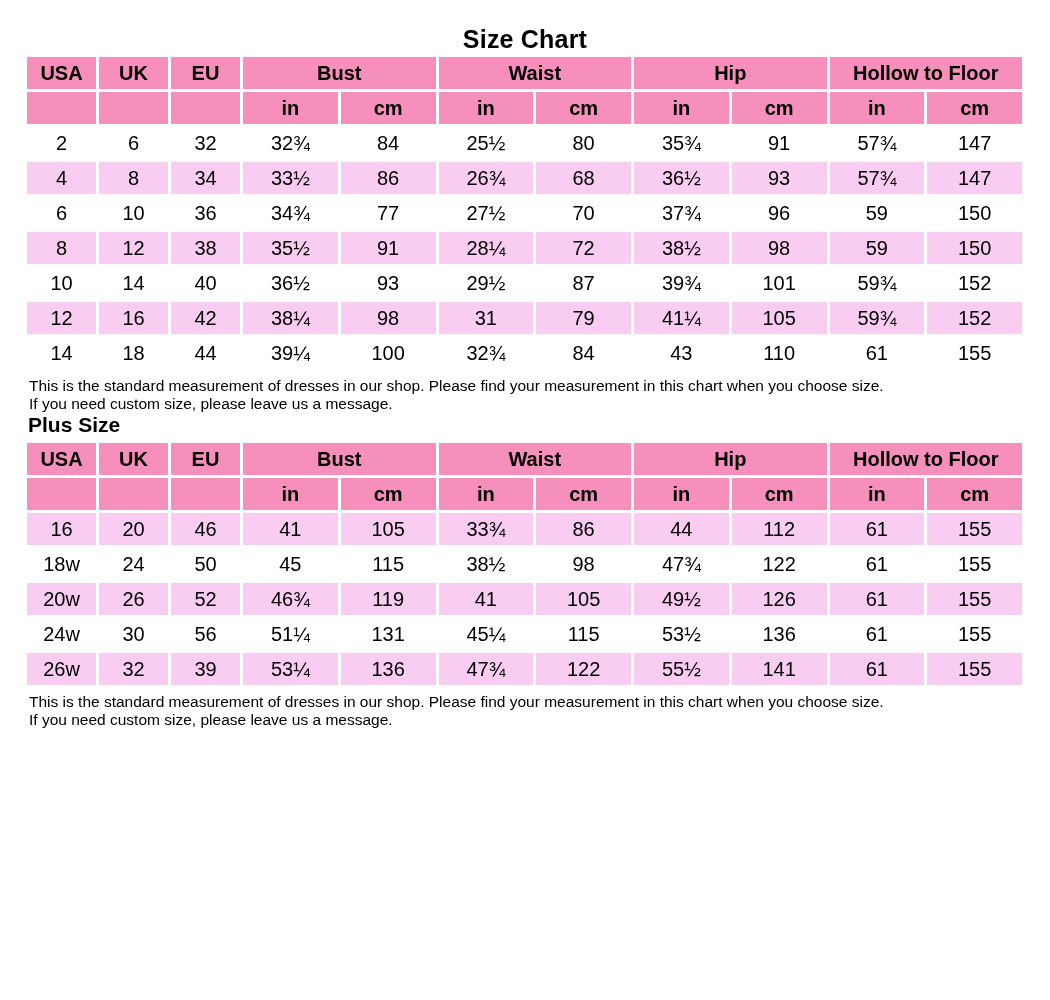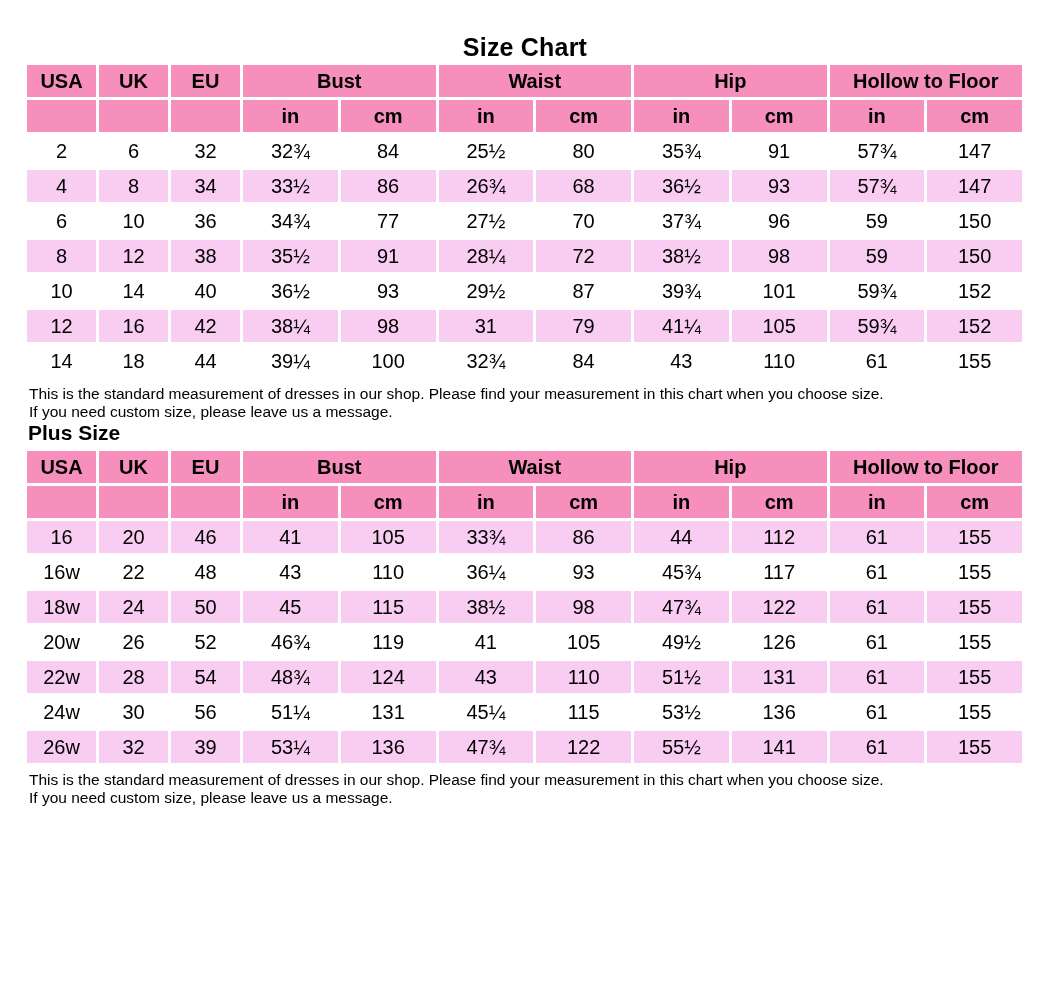--- a/index.html
+++ b/index.html
@@ -22,21 +22,21 @@
     overflow: hidden;
   }
   .page {
     padding: 0 27px;
   }
   h1.title {
     font-size: 25px;
     font-weight: 700;
     text-align: center;
     margin: 0;
-    padding-top: 33px;
+    padding-top: 25px;
     letter-spacing: 0.2px;
   }
   h2.section-heading {
     font-size: 21px;
     font-weight: 700;
     margin: 0 0 3px 1px;
     padding: 0;
   }
   .heading-regular { margin-top: 35px; }
   .heading-plus { margin-top: 27px; }
@@ -270,33 +270,20 @@
             <td>41</td>
             <td>105</td>
             <td>33¾</td>
             <td>86</td>
             <td>44</td>
             <td>112</td>
             <td>61</td>
             <td>155</td>
           </tr>
           <tr>
-            <td>16w</td>
-            <td>22</td>
-            <td>48</td>
-            <td>43</td>
-            <td>110</td>
-            <td>36¼</td>
-            <td>93</td>
-            <td>45¾</td>
-            <td>117</td>
-            <td>61</td>
-            <td>155</td>
-          </tr>
-          <tr>
             <td>18w</td>
             <td>24</td>
             <td>50</td>
             <td>45</td>
             <td>115</td>
             <td>38½</td>
             <td>98</td>
             <td>47¾</td>
             <td>122</td>
             <td>61</td>
@@ -309,33 +296,20 @@
             <td>46¾</td>
             <td>119</td>
             <td>41</td>
             <td>105</td>
             <td>49½</td>
             <td>126</td>
             <td>61</td>
             <td>155</td>
           </tr>
           <tr>
-            <td>22w</td>
-            <td>28</td>
-            <td>54</td>
-            <td>48¾</td>
-            <td>124</td>
-            <td>43</td>
-            <td>110</td>
-            <td>51½</td>
-            <td>131</td>
-            <td>61</td>
-            <td>155</td>
-          </tr>
-          <tr>
             <td>24w</td>
             <td>30</td>
             <td>56</td>
             <td>51¼</td>
             <td>131</td>
             <td>45¼</td>
             <td>115</td>
             <td>53½</td>
             <td>136</td>
             <td>61</td>

